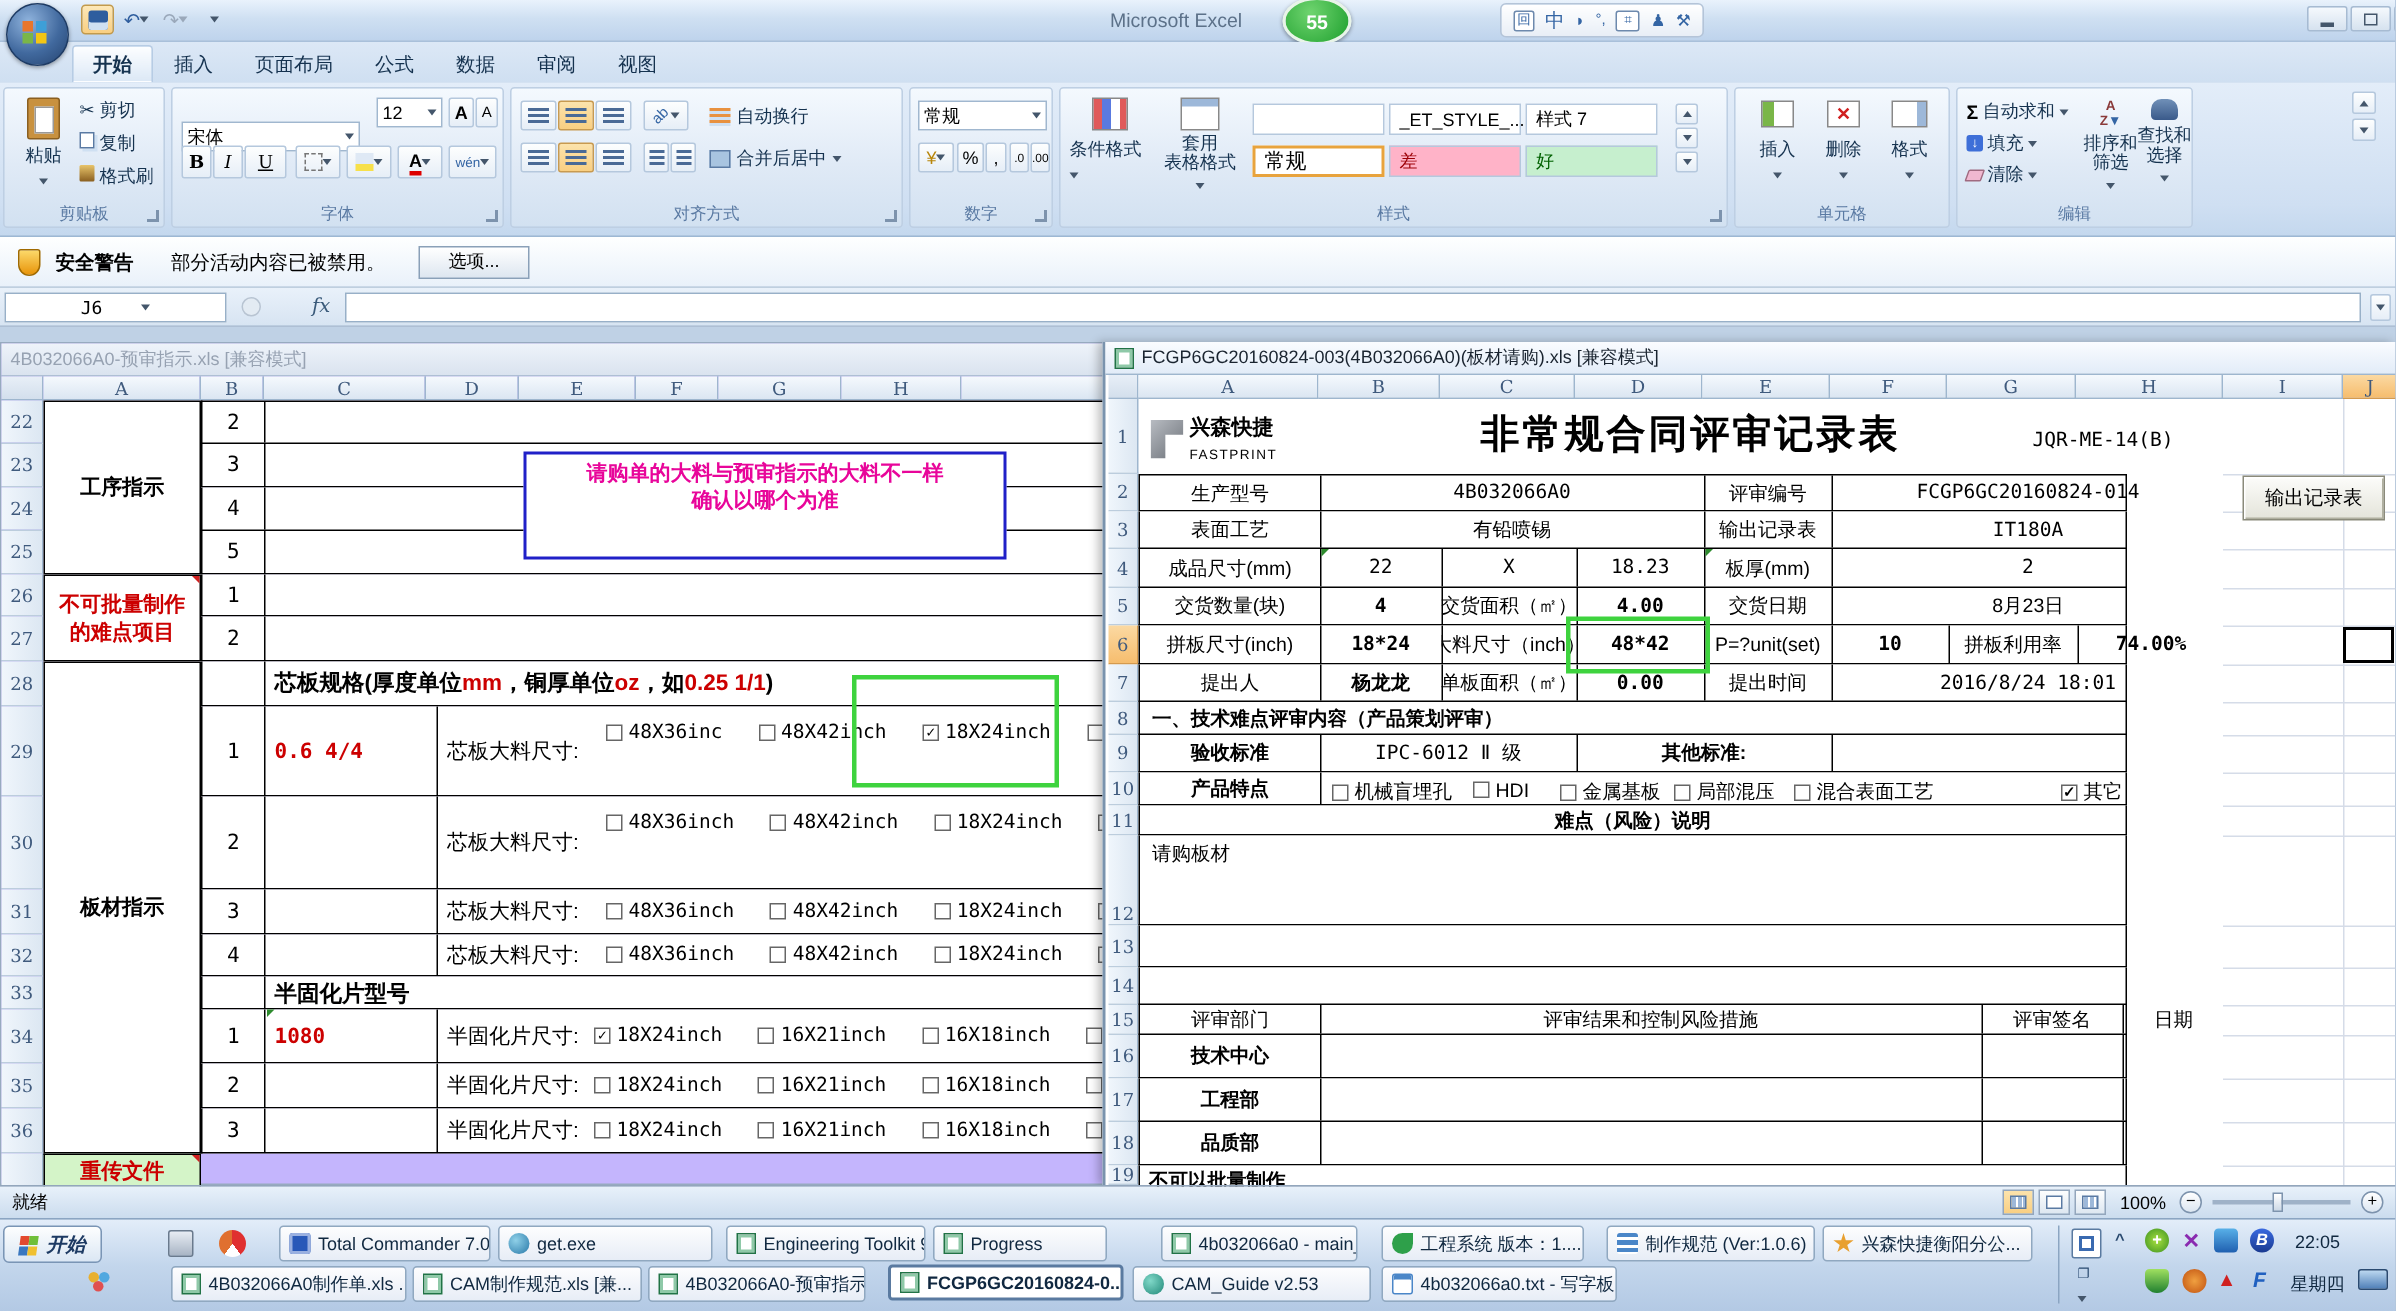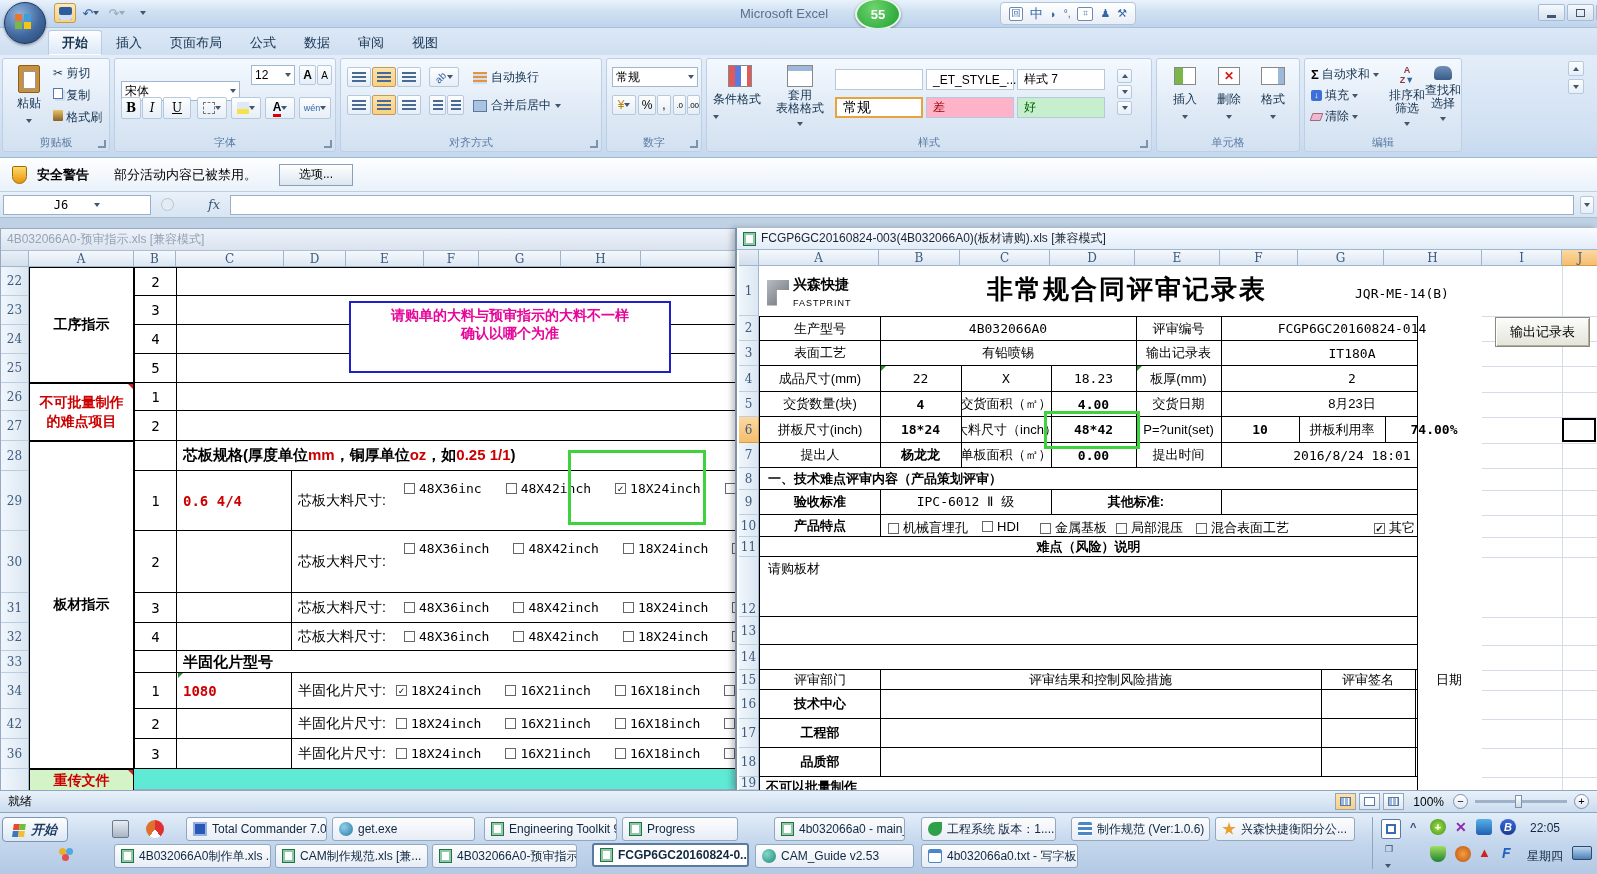--- a/index.html
+++ b/index.html
@@ -360,21 +360,21 @@
         <span class="dd"></span>
       </div>
     <div id="fxcircle"></div>
     <span id="fxlbl">fx</span>
     <div id="finput"></div>
     <div class="minibtn" style="width:14px;height:18px;margin-right:3px">
         <span class="dd"></span>
       </div>
   </div>
 
-  <div class="ab" style="left:0;top:228px;width:745px;height:562px;background:#5eead4;border:1px solid #97aabf">
+  <div class="ab" style="left:0;top:228px;width:745px;height:562px;background:#c4b5fd;border:1px solid #97aabf">
     <div class="wtitle" style="background:linear-gradient(#eef3fa,#dae3ef);border-bottom:1px solid #aebfd4;color:#97a2b2">
       <span>4B032066A0-预审指示.xls  [兼容模式]</span>
     </div>
 
     <div class="corner" style="left:0;width:28px"></div>
     <div class="chdr" style="left:28px;width:105px">A</div>
     <div class="chdr" style="left:133px;width:42px">B</div>
     <div class="chdr" style="left:175px;width:108px">C</div>
     <div class="chdr" style="left:283px;width:62px">D</div>
     <div class="chdr" style="left:345px;width:78px">E</div>
@@ -389,21 +389,21 @@
     <div class="rhdr" style="left:0;top:125px;height:29px;width:28px">25</div>
     <div class="rhdr" style="left:0;top:154px;height:28px;width:28px">26</div>
     <div class="rhdr" style="left:0;top:182px;height:30px;width:28px">27</div>
     <div class="rhdr" style="left:0;top:212px;height:30px;width:28px">28</div>
     <div class="rhdr" style="left:0;top:242px;height:60px;width:28px">29</div>
     <div class="rhdr" style="left:0;top:302px;height:62px;width:28px">30</div>
     <div class="rhdr" style="left:0;top:364px;height:30px;width:28px">31</div>
     <div class="rhdr" style="left:0;top:394px;height:28px;width:28px">32</div>
     <div class="rhdr" style="left:0;top:422px;height:22px;width:28px">33</div>
     <div class="rhdr" style="left:0;top:444px;height:36px;width:28px">34</div>
-    <div class="rhdr" style="left:0;top:480px;height:30px;width:28px">42</div>
+    <div class="rhdr" style="left:0;top:480px;height:30px;width:28px">35</div>
     <div class="rhdr" style="left:0;top:510px;height:30px;width:28px">36</div>
     <div class="rhdr" style="left:0;top:540px;height:22px;width:28px"></div>
 
     <div class="lrow" style="top:38px;height:29px;border-top:1px solid #000">
         <div class="lB">2</div>
       </div>
     <div class="lrow" style="top:67px;height:29px">
         <div class="lB">3</div>
       </div>
     <div class="lrow" style="top:96px;height:29px">

